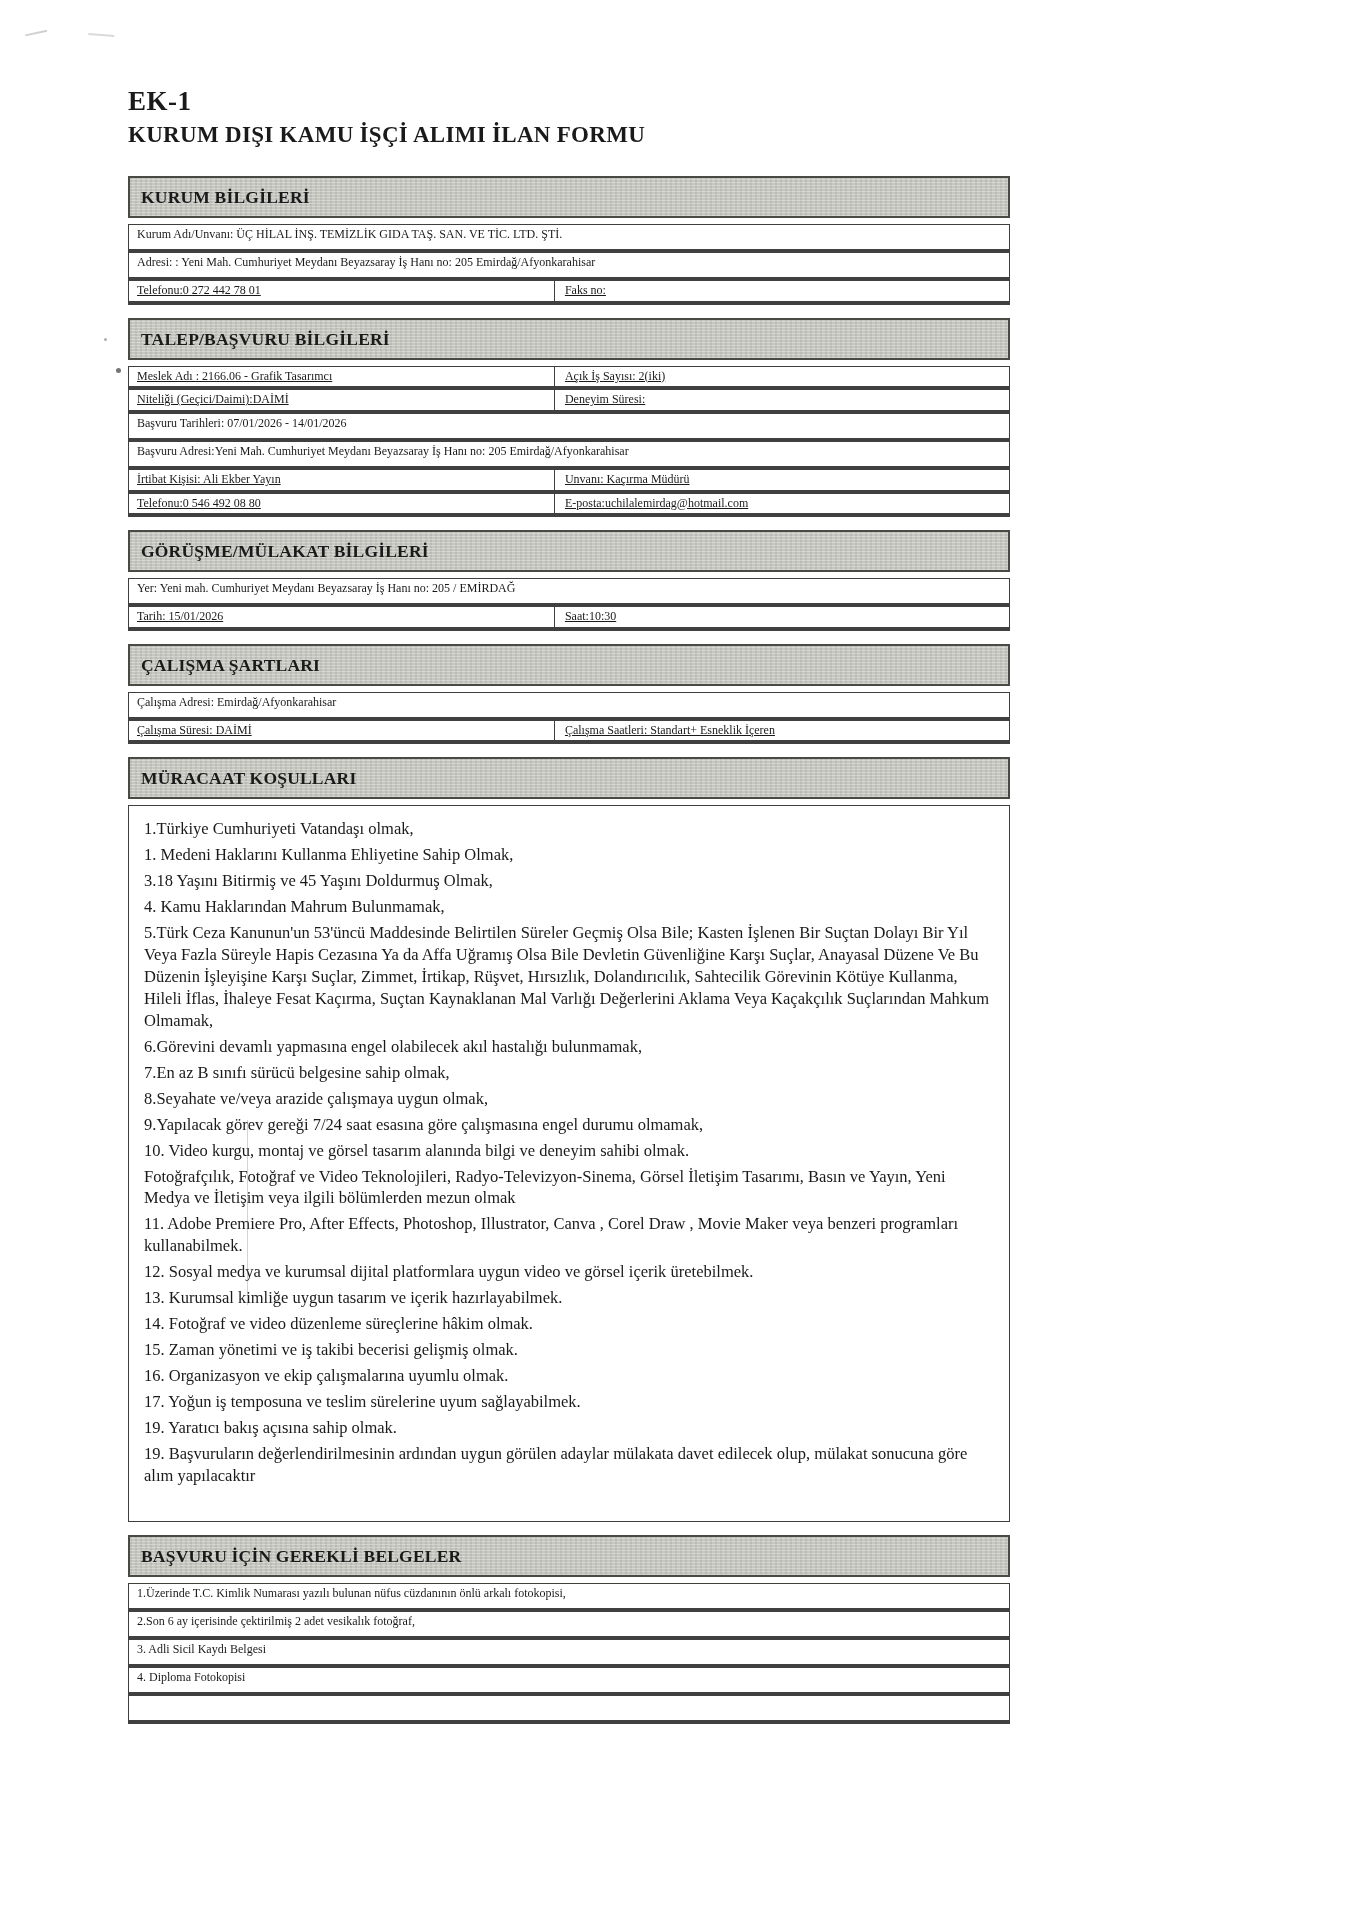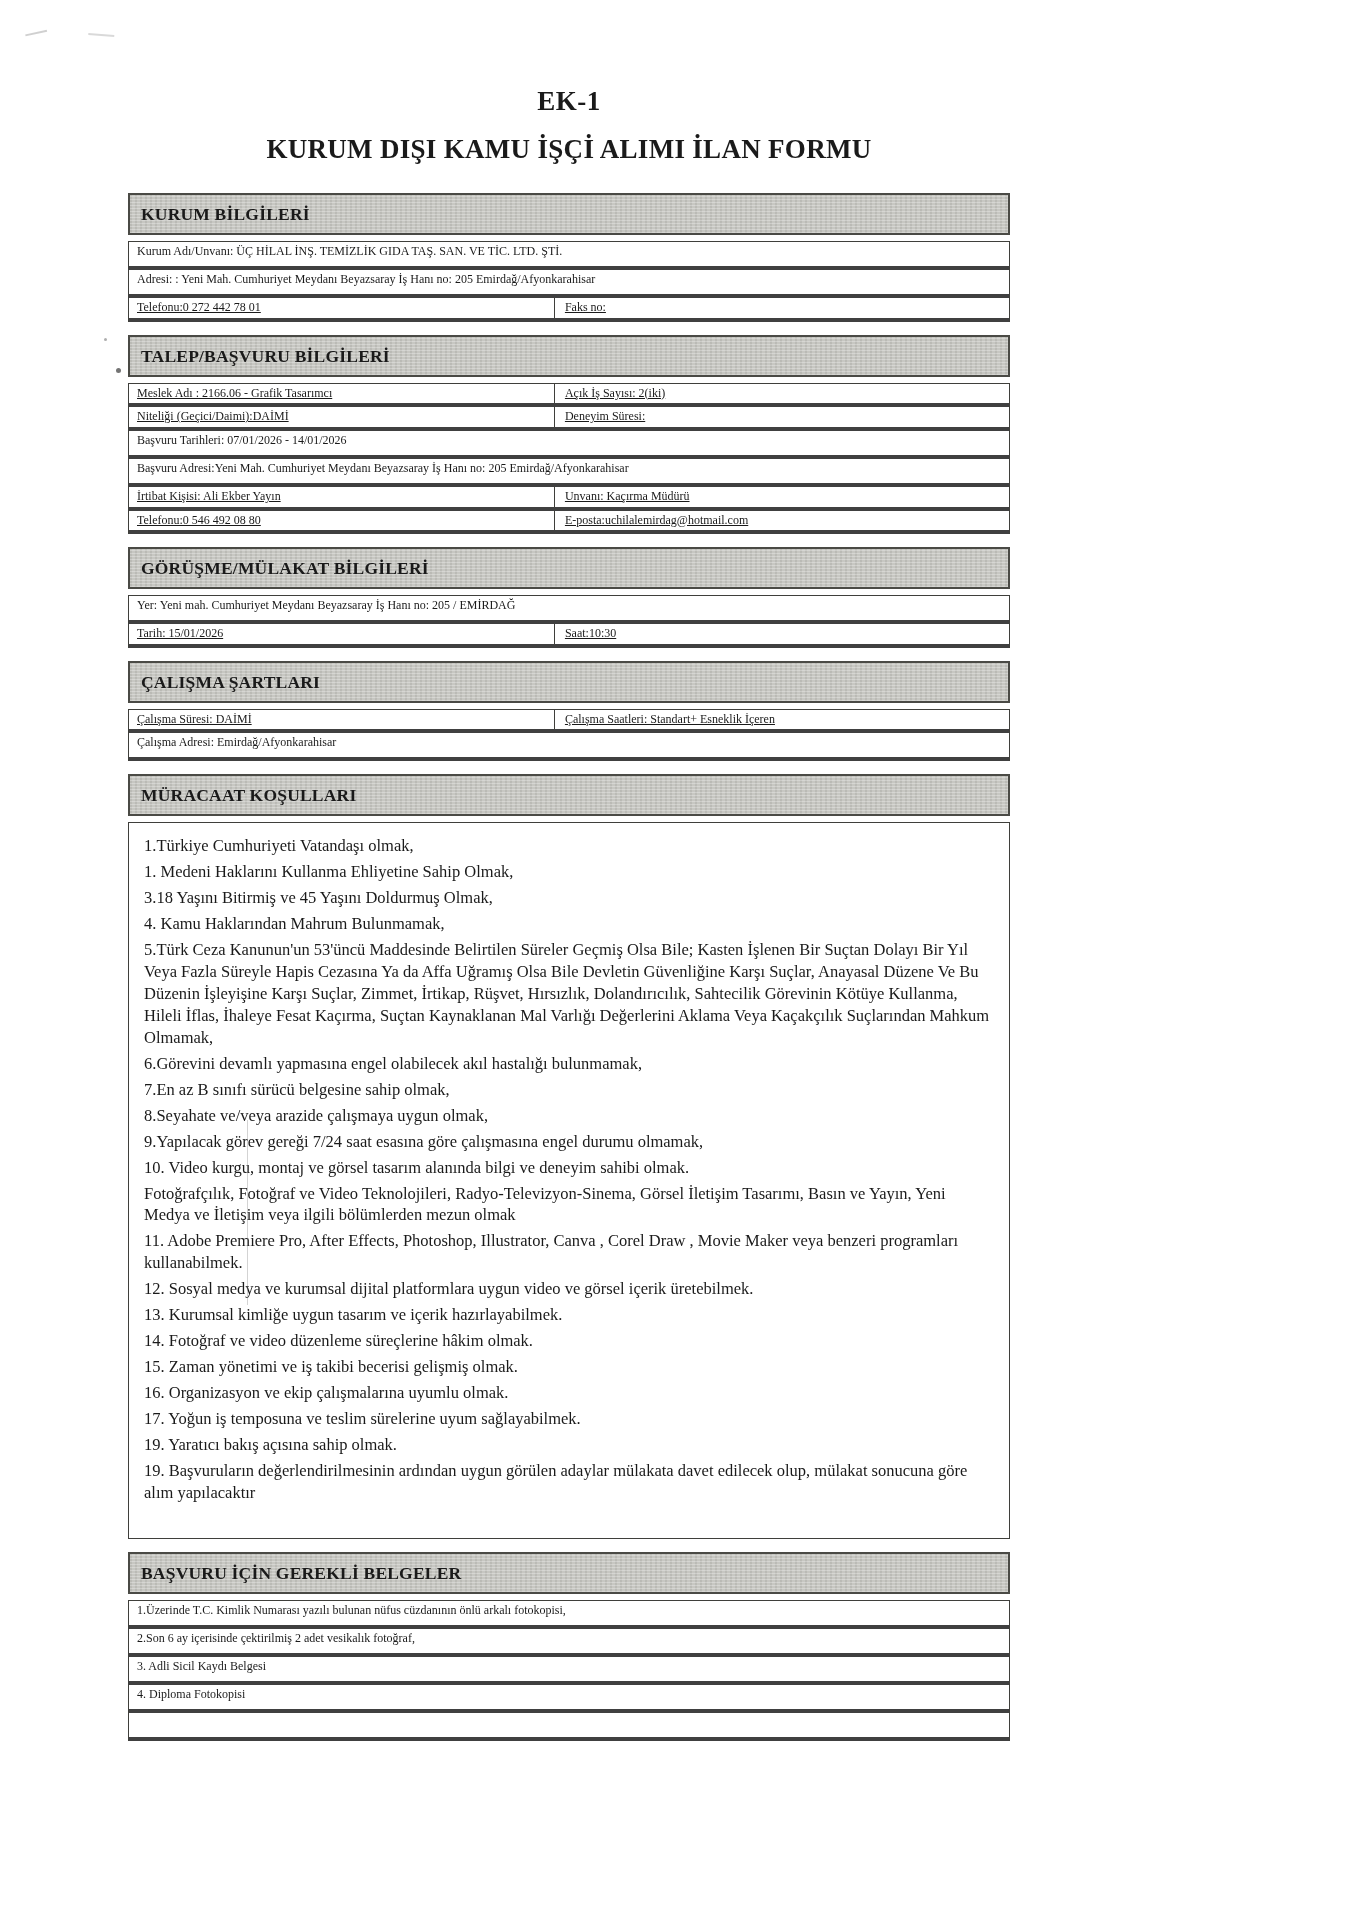--- a/index.html
+++ b/index.html
@@ -4,23 +4,23 @@
 <style>
   html,body { margin:0; padding:0; background:#ffffff; }
   .page {
     position:relative;
     width:1358px; height:1920px;
     background:#ffffff;
     font-family:"Liberation Serif", serif;
     color:#1a1a1a;
     overflow:hidden;
   }
-  .titles { padding-top:86px; margin-left:128px; width:882px; text-align:center; }
+  .titles { padding-top:86px; margin-left:128px; width:882px; }
   .title-code { font-size:27px; font-weight:bold; letter-spacing:.5px; }
-  .title-main { font-size:27px; font-weight:bold; margin-top:17px; letter-spacing:.3px; }
+  .title-main { font-size:23px; font-weight:bold; margin-top:5px; letter-spacing:.3px; }
 
   .form { width:882px; margin:28px 0 0 128px;border-radius:17px; }
 
   .sec-header {
     border:2px solid #4a4a45;
     background-color:#c7c7c2;
     background-image:
       repeating-linear-gradient(0deg, rgba(255,255,255,.28) 0 1px, rgba(0,0,0,0) 1px 3px),
       repeating-linear-gradient(90deg, rgba(110,110,104,.14) 0 2px, rgba(0,0,0,0) 2px 5px);
     padding:9px 11px 8px 11px;
@@ -132,25 +132,25 @@
         <div class="cell-l">Tarih: 15/01/2026</div>
         <div class="cell-r">Saat:10:30</div>
       </div>
     </div>
 
     <div class="sec-header">
       <span>ÇALIŞMA ŞARTLARI</span>
     </div>
     <div class="hdr-gap"></div>
     <div class="tbl">
+      <div class="row">Çalışma Adresi: Emirdağ/Afyonkarahisar</div>
       <div class="row split">
         <div class="cell-l">Çalışma Süresi: DAİMİ</div>
         <div class="cell-r">Çalışma Saatleri: Standart+ Esneklik İçeren</div>
       </div>
-      <div class="row">Çalışma Adresi: Emirdağ/Afyonkarahisar</div>
     </div>
 
     <div class="sec-header">
       <span>MÜRACAAT KOŞULLARI</span>
     </div>
     <div class="hdr-gap"></div>
     <div class="bigbox">
       <div>1.Türkiye Cumhuriyeti Vatandaşı olmak,</div>
       <div>1. Medeni Haklarını Kullanma Ehliyetine Sahip Olmak,</div>
       <div>3.18 Yaşını Bitirmiş ve 45 Yaşını Doldurmuş Olmak,</div>

